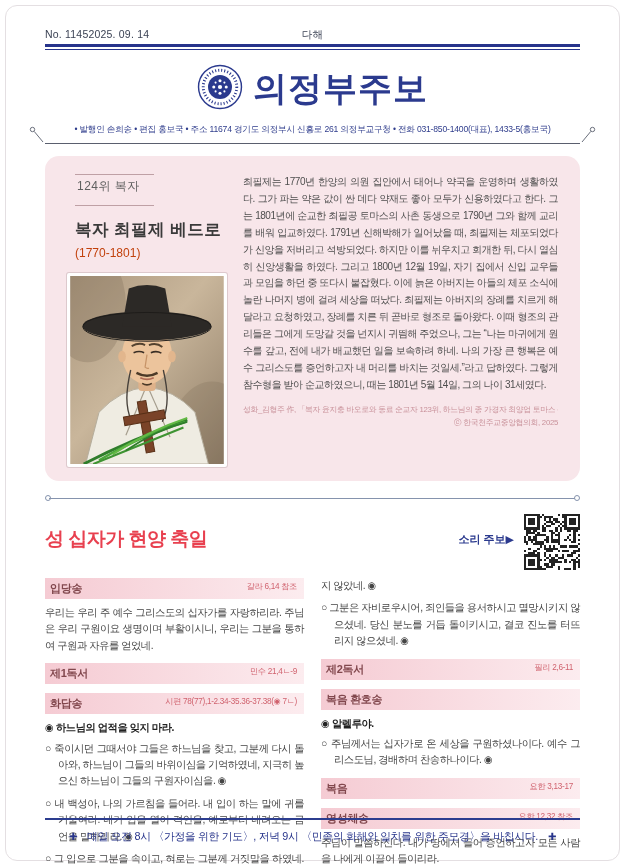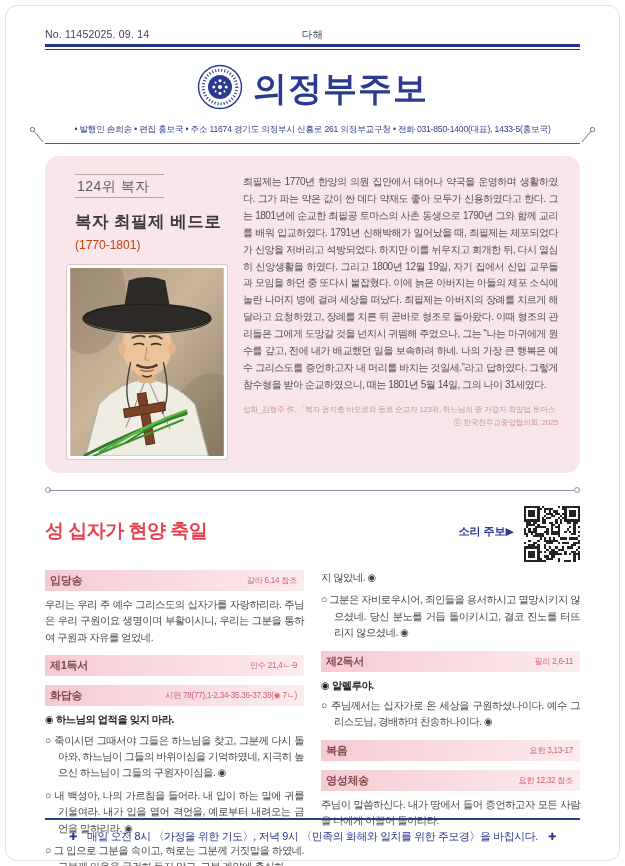--- a/index.html
+++ b/index.html
@@ -24,22 +24,22 @@
   .info-wrap{position:relative;margin-top:10px;border-bottom:1.3px solid #5a5f6e;padding-bottom:7px;}
   .info-line{text-align:center;font-size:8.6px;color:#2f3d8c;letter-spacing:-0.2px;}
   .cutmark{position:absolute;bottom:-4px;}
   .cutmark.left{left:-16px;}
   .cutmark.right{right:-16px;}
 
   
   .saint-box{margin-top:12px;background:#f8e6ea;border-radius:14px;padding:18px 22px 14px 22px;
     display:flex;gap:14px;}
   .saint-left{width:162px;flex:none;}
-  .saint-label{display:inline-block;font-size:14px;color:#5f5f5f;letter-spacing:.5px;
-    border-top:1px solid #bfa0a5;border-bottom:1px solid #bfa0a5;padding:3px 14px 1px 2px;margin-left:8px;}
+  .saint-label{display:inline-block;font-size:12px;color:#5f5f5f;letter-spacing:.5px;
+    border-top:1px solid #bfa0a5;border-bottom:1px solid #bfa0a5;padding:3px 14px 10px 2px;margin-left:8px;}
   .saint-title{font-size:16.5px;font-weight:bold;color:#3a3a3a;margin:13px 0 0 8px;letter-spacing:.5px;}
   .saint-years{font-size:12px;color:#c2410c;margin:5px 0 0 8px;}
   .portrait-frame{margin-top:13px;width:154px;height:188px;background:#fff;border:3px solid #fff;
     box-shadow:0 0 0 1px #ddc9cd;border-radius:2px;overflow:hidden;}
   .saint-right{flex:1;min-width:0;}
   .saint-body{font-size:10px;line-height:16.9px;color:#4e4e4e;text-align:justify;
     letter-spacing:-0.45px;margin:0;}
   .saint-caption{margin-top:9px;font-size:7.8px;color:#c9929b;letter-spacing:-0.3px;line-height:13px;}
   .saint-caption .l1{white-space:nowrap;overflow:hidden;}
   .saint-caption .l2{text-align:right;}
@@ -52,21 +52,21 @@
 
   
   .feast-row{margin-top:16px;display:flex;align-items:flex-start;height:52px;}
   .feast-title{font-size:19px;font-weight:800;color:#e8404f;letter-spacing:-0.5px;flex:1;margin-top:8px;}
   .audio-label{font-size:11px;font-weight:bold;color:#2b3a8e;margin:14px 10px 0 0;}
   .qr{width:56px;height:56px;flex:none;margin-top:-4px;}
 
   
   .columns{display:flex;gap:17px;margin-top:8px;}
   .col{flex:1;min-width:0;}
-  .lit-bar{display:flex;justify-content:space-between;align-items:center;
+  .lit-bar{display:flex;justify-content:space-between;align-items:flex-start;
     background:linear-gradient(to right,#f5cbd3,#fcecef);padding:3px 7px 3px 5px;margin:9px 0 6px 0;}
   .col .lit-bar:first-child{margin-top:0;}
   .lit-label{font-size:11px;font-weight:bold;color:#82484e;letter-spacing:-0.3px;}
   .lit-ref{font-size:8.2px;color:#d0626e;letter-spacing:-0.3px;}
   .lit-p,.lit-cont,.lit-verse,.lit-bold{font-size:10.3px;line-height:16.4px;color:#454545;
     letter-spacing:-0.45px;text-align:justify;margin:0 0 6px 0;}
   .lit-bold{font-weight:bold;color:#222;margin-bottom:4px;}
   .lit-verse{padding-left:13px;text-indent:-13px;}
 
   
@@ -532,20 +532,24 @@
         <p class="lit-verse">○ 내 백성아, 나의 가르침을 들어라. 내 입이 하는 말에 귀를 기울여라. 내가 입을 열어 격언을, 예로부터 내려오는 금언을 말하리라. ◉</p>
         <p class="lit-verse">○ 그 입으로 그분을 속이고, 혀로는 그분께 거짓말을 하였네. 그분께 마음을 굳건히 두지 않고, 그분 계약에 충실하</p>
       </div>
     <div class="col" id="col-right">
         <p class="lit-cont">지 않았네. ◉</p>
         <p class="lit-verse">○ 그분은 자비로우시어, 죄인들을 용서하시고 멸망시키지 않으셨네. 당신 분노를 거듭 돌이키시고, 결코 진노를 터뜨리지 않으셨네. ◉</p>
         <div class="lit-bar">
           <span class="lit-label">제2독서</span>
           <span class="lit-ref">필리 2,6-11</span>
         </div>
+        <div class="lit-bar">
+          <span class="lit-label">복음 환호송</span>
+          <span class="lit-ref"></span>
+        </div>
         <p class="lit-bold">◉ 알렐루야.</p>
         <p class="lit-verse">○ 주님께서는 십자가로 온 세상을 구원하셨나이다. 예수 그리스도님, 경배하며 찬송하나이다. ◉</p>
         <div class="lit-bar">
           <span class="lit-label">복음</span>
           <span class="lit-ref">요한 3,13-17</span>
         </div>
         <div class="lit-bar">
           <span class="lit-label">영성체송</span>
           <span class="lit-ref">요한 12,32 참조</span>
         </div>

